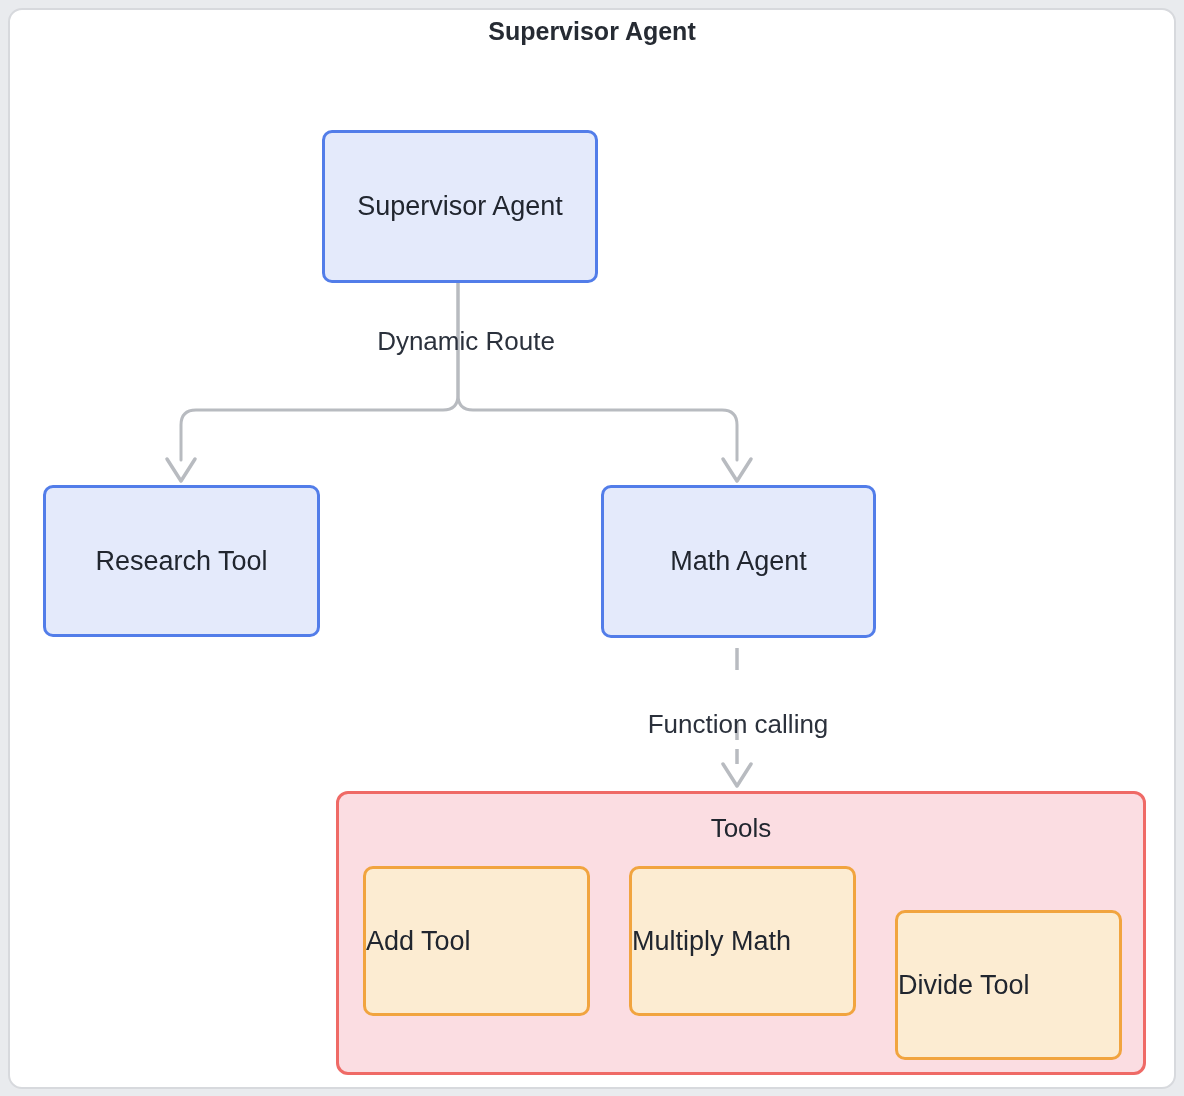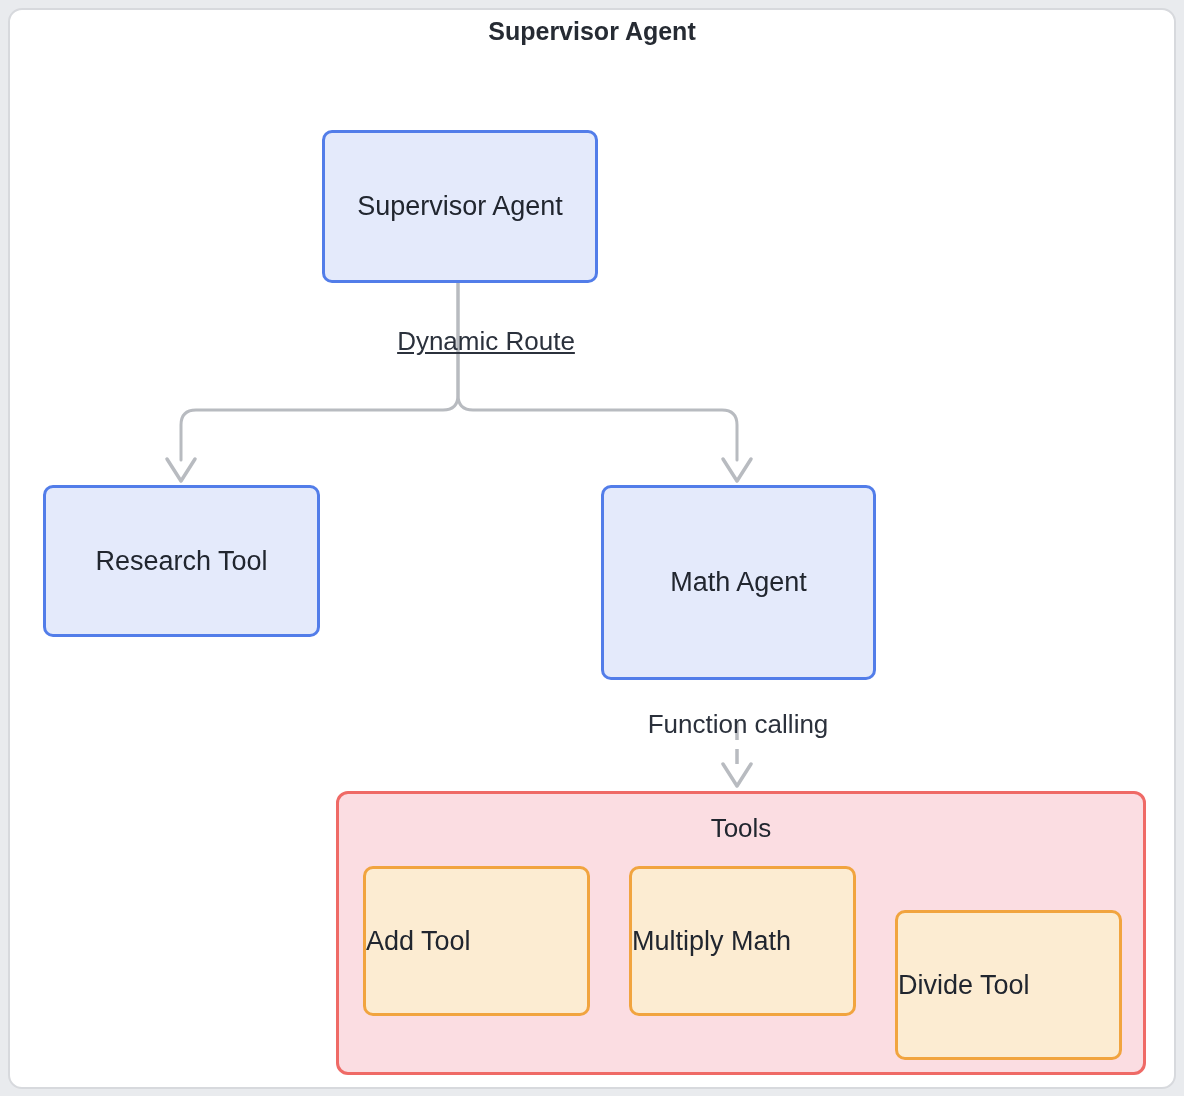--- a/index.html
+++ b/index.html
@@ -76,29 +76,29 @@
     border: 3px solid var(--node-border);
     border-radius: 10px;
     display: flex;
     align-items: center;
     justify-content: center;
     font-size: 27px;
     color: var(--node-text);
   }
   .node-supervisor { left: 322px; top: 130px; width: 276px; height: 153px; }
   .node-research   { left: 43px;  top: 485px; width: 277px; height: 152px; }
-  .node-math       { left: 601px; top: 485px; width: 275px; height: 195px; }
+  .node-math       { left: 601px; top: 485px; width: 275px; height: 153px; }
   .edge-label {
     position: absolute;
     transform: translateX(-50%);
     font-size: 26px;
     color: var(--label-text);
     white-space: nowrap;
   }
-  .label-dynamic-route  { left: 486px; top: 326px; text-decoration: underline; }
+  .label-dynamic-route  { left: 466px; top: 326px; }
   .label-function-call  { left: 738px; top: 687px; margin-top: 22px; }
   .tools-container {
     position: absolute;
     left: 336px; top: 791px;
     width: 810px; height: 284px;
     background: var(--tools-fill);
     border: 3px solid var(--tools-border);
     border-radius: 12px;
   }
   .tools-title {

